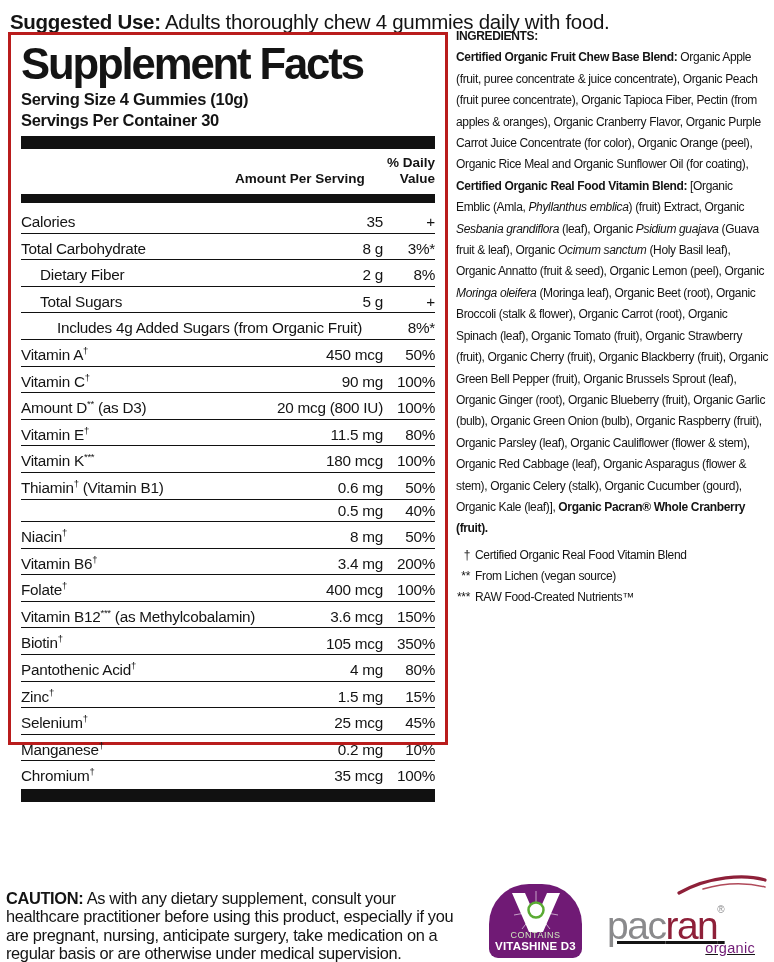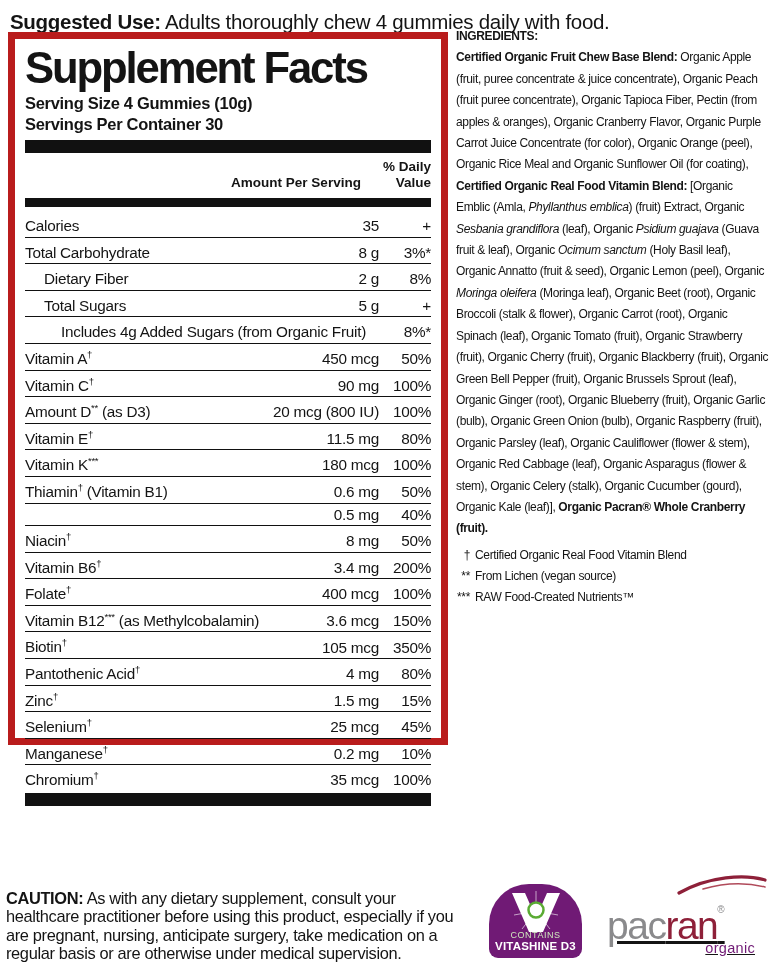--- a/index.html
+++ b/index.html
@@ -4,32 +4,32 @@
 <style>
   html,body{margin:0;padding:0;}
   body{width:774px;height:962px;background:#fff;color:#141414;
        font-family:"Liberation Sans","DejaVu Sans",sans-serif;position:relative;overflow:hidden;
        -webkit-font-smoothing:antialiased;}
   .page{position:absolute;inset:0;}
   
   .suggested{position:absolute;left:10px;top:10px;font-size:20.5px;letter-spacing:-.3px;}
   .suggested .lbl{font-weight:700;}
   
-  .panel{position:absolute;left:8px;top:32px;width:440px;height:713px;border:7px solid #b91c1c;
+  .panel{position:absolute;left:8px;top:32px;width:440px;height:713px;border:3px solid #b91c1c;
          box-sizing:border-box;padding:4px 10px 0 10px;background:#fff;}
   .sf-title{font-size:45px;font-weight:700;letter-spacing:-2.2px;line-height:50px;
             transform:scaleX(.97);transform-origin:left;white-space:nowrap;}
   .sf-serv{font-size:16.5px;font-weight:700;line-height:20.5px;letter-spacing:-.3px;}
   .bar{background:#111;margin:4px 0;}
   .bar1{height:13px;margin-top:6px;}
   .bar2{height:9px;}
   .bar3{height:13px;margin-top:2px;}
   .sf-head{display:flex;align-items:flex-end;font-weight:700;font-size:13.5px;line-height:16px;padding:2px 0 3px 0;}
   .sf-head .sp{flex:1;}
-  .h-amt{width:130px;text-align:center;}
+  .h-amt{width:130px;text-align:left;}
   .h-dv{width:70px;text-align:right;}
   .sf-rows{}
   .sf-row{display:flex;align-items:baseline;border-bottom:1.5px solid #111;
           padding:2px 0 1.5px 0;font-size:15.3px;line-height:18px;letter-spacing:-.25px;}
   .sf-row:last-child{border-bottom:none;}
   .sf-name{white-space:nowrap;}
   .sf-row.ind1 .sf-name{padding-left:19px;}
   .sf-row.ind2 .sf-name{padding-left:36px;}
   .sf-name sup{font-size:9.5px;}
   .sf-amt{flex:1;text-align:right;white-space:nowrap;}

